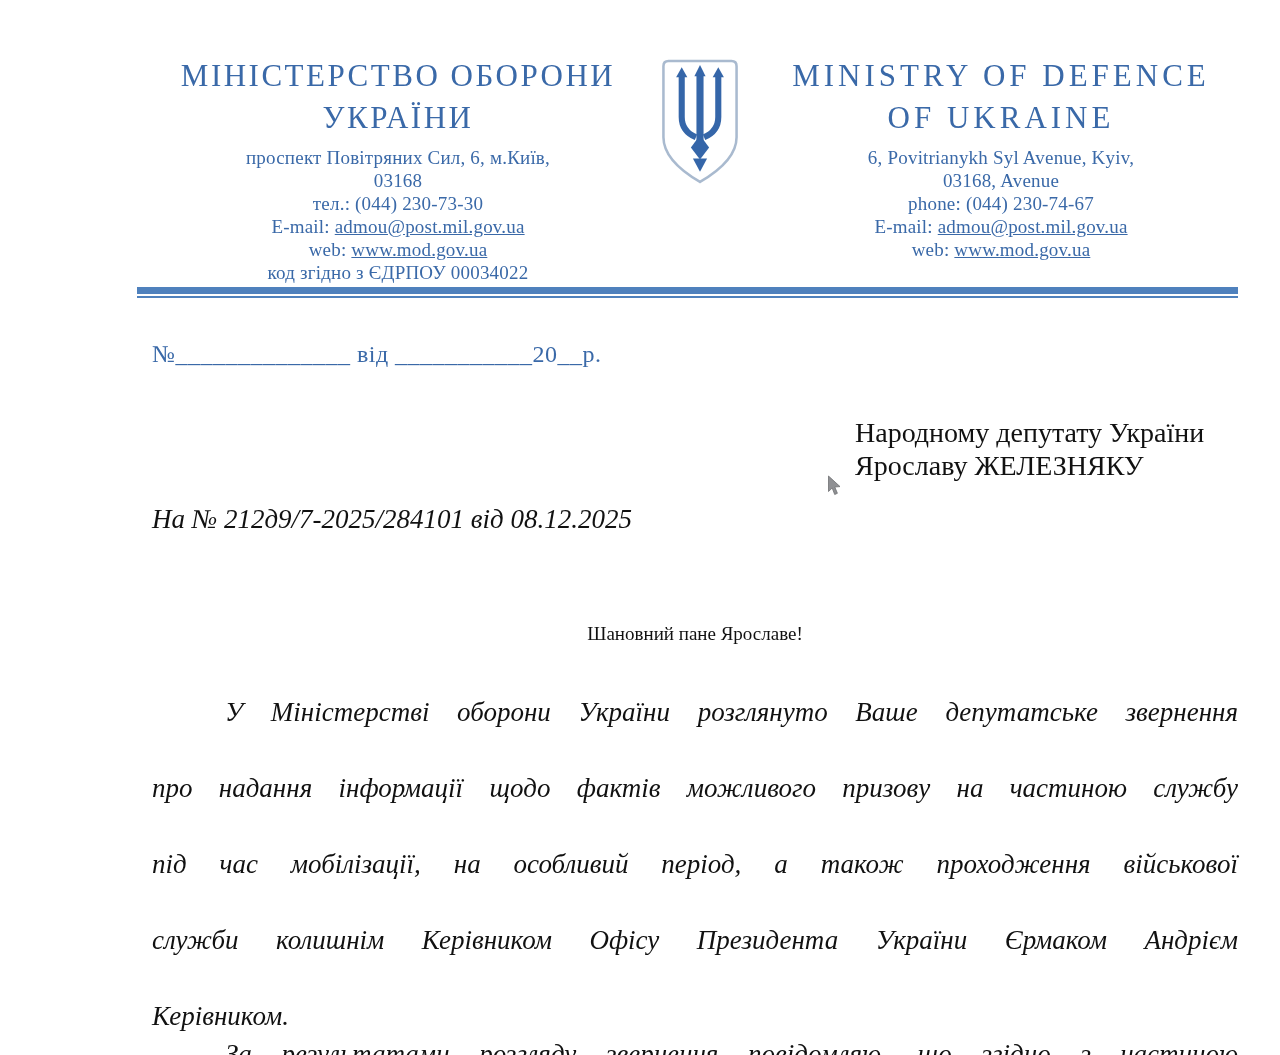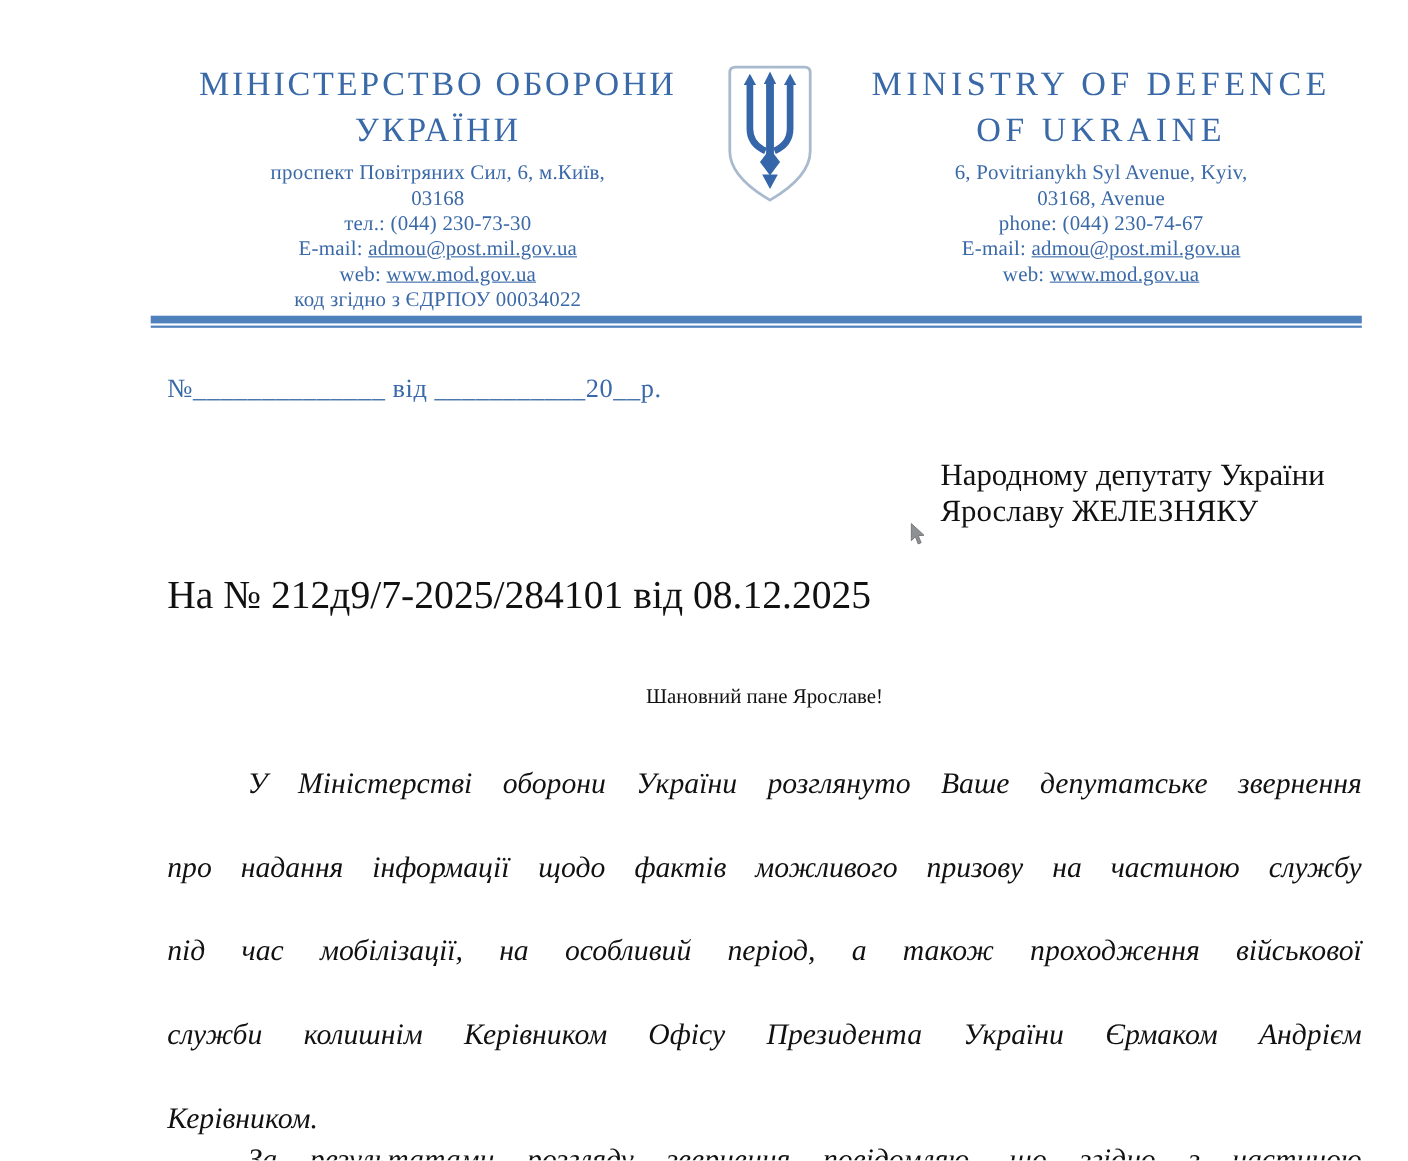--- a/index.html
+++ b/index.html
@@ -41,21 +41,21 @@
   .ref-line{
     position:absolute;left:152px;top:341px;
     font-size:24px;color:var(--header-blue);
     letter-spacing:0.5px;white-space:pre;
   }
   
   .recipient{position:absolute;left:823px;top:416px;font-size:28px;line-height:33px;margin-left:32px;}
   
   .cursor{position:absolute;left:827px;top:475px;width:15px;height:21px;}
   
-  .reply-ref{position:absolute;left:152px;top:520px;font-size:36px;}
+  .reply-ref{position:absolute;left:152px;top:504px;font-size:27px;font-style:italic;}
   
   .salutation{position:absolute;left:152px;top:623px;width:1086px;text-align:center;font-size:19px;}
   
   .body-text{position:absolute;left:152px;top:693px;width:1086px;font-size:27px;line-height:38px;}
   .jline{text-align:justify;font-style:italic;}
   .jline::after{content:"";display:inline-block;width:100%;}
   .jline.first{text-indent:73px;}
   .jline.last{text-align:left;}
   .jline.last::after{content:none;}
 </style>

